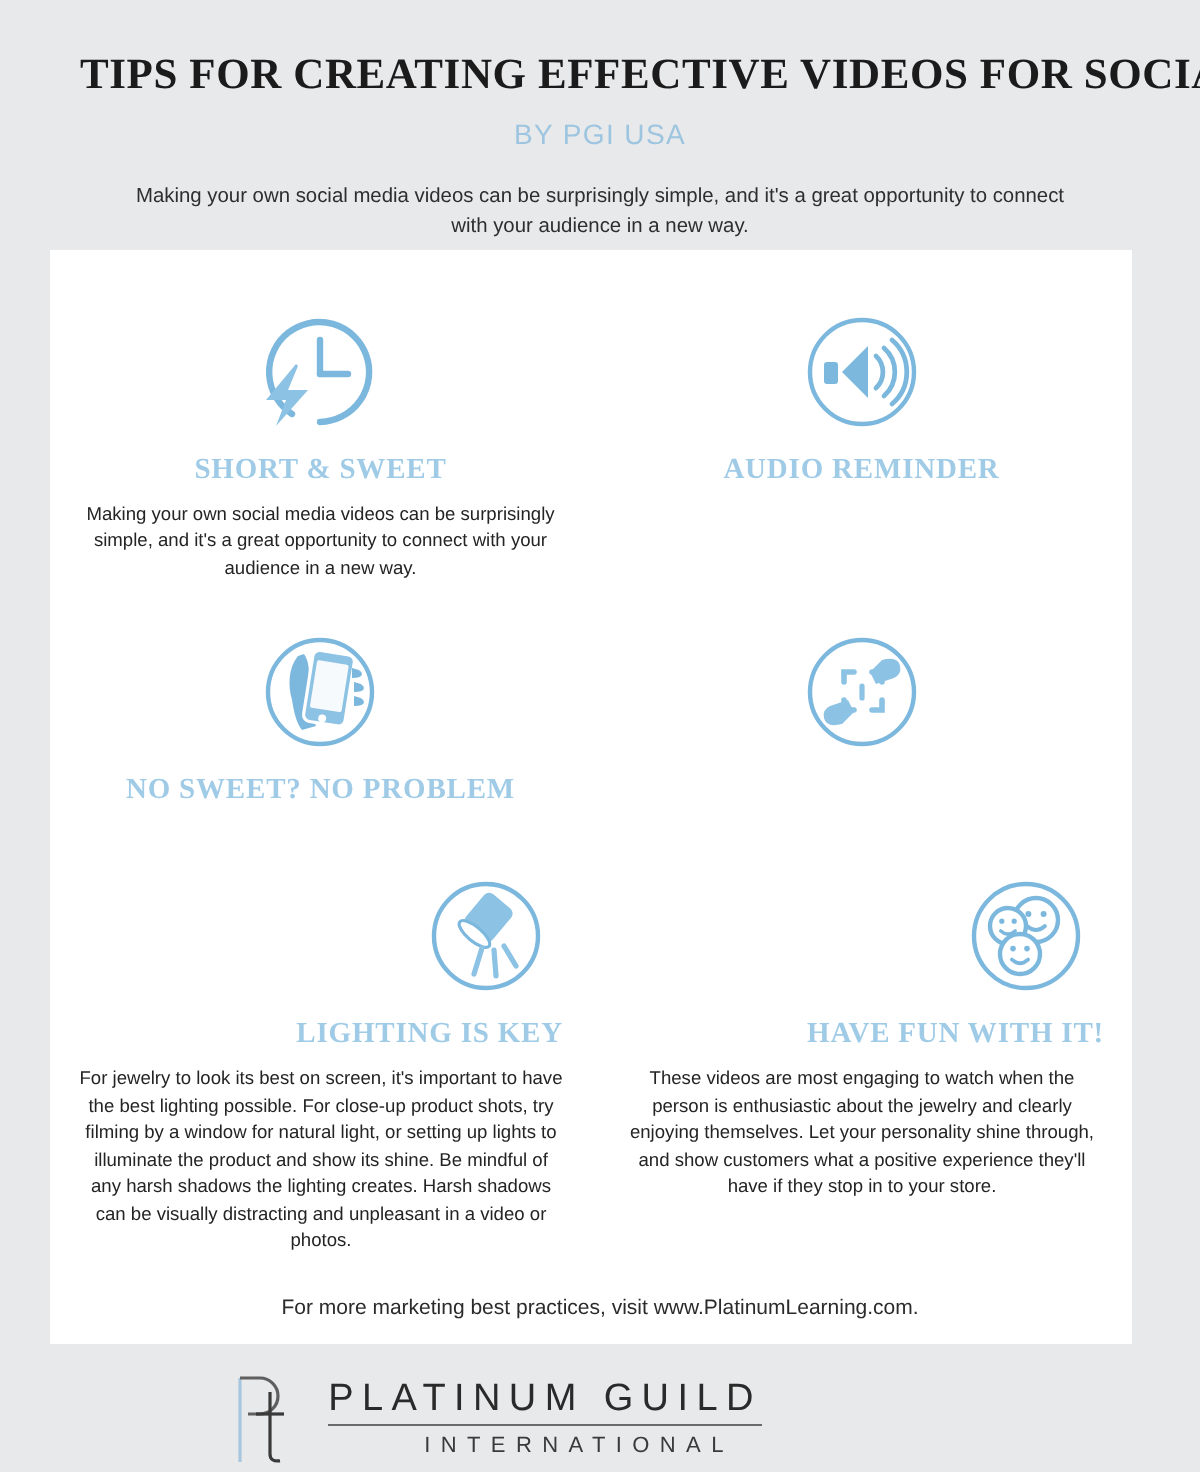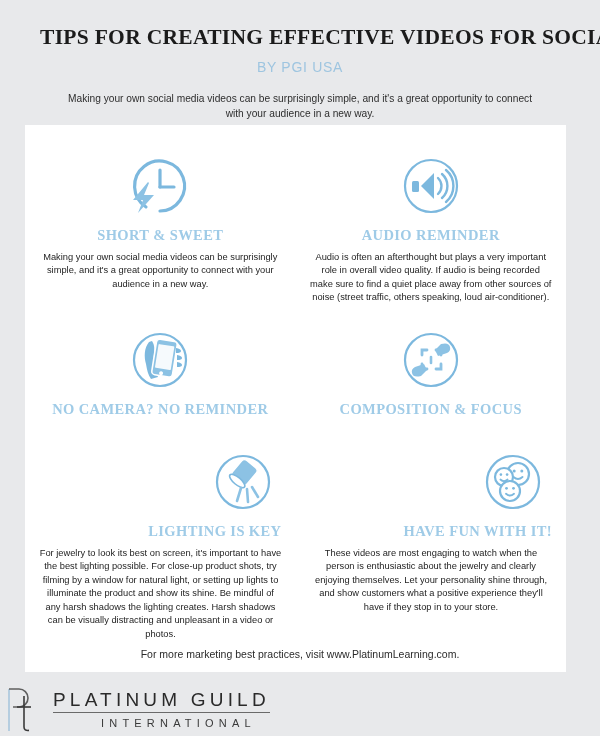--- a/index.html
+++ b/index.html
@@ -118,20 +118,21 @@
     color: #2b2b2b;
   }
 
   .footer-logo {
     position: absolute;
     left: 0;
     top: 683px;
     width: 492px;
     display: flex;
     align-items: center;
+    justify-content: center;
     gap: 11px;
   }
   .logo-mark { display: block; }
   .logo-text { text-align: left; }
   .logo-main {
     font-size: 19px;
     letter-spacing: 4.2px;
     color: #2a2a2a;
     font-family: "Liberation Sans", sans-serif;
     border-bottom: 1px solid #6a6a6a;
@@ -180,53 +181,51 @@
           <svg width="72" height="72" viewBox="0 0 72 72">
             <circle cx="36" cy="36" r="26" fill="none" stroke="#7cb8de" stroke-width="2.2"></circle>
             <rect x="17" y="31" width="7" height="11" rx="1.5" fill="#7cb8de"></rect>
             <polygon points="26,36 39,23 39,49" fill="#7cb8de"></polygon>
             <path d="M43 28 A11 11 0 0 1 43 44" fill="none" stroke="#7cb8de" stroke-width="2.4" stroke-linecap="round"></path>
             <path d="M47 24 A16 16 0 0 1 47 48" fill="none" stroke="#7cb8de" stroke-width="2.4" stroke-linecap="round"></path>
             <path d="M51 20 A21 21 0 0 1 51 52" fill="none" stroke="#7cb8de" stroke-width="2.4" stroke-linecap="round"></path>
           </svg>
         </div>
         <div class="cell-title">AUDIO REMINDER</div>
-        <div class="cell-body">Audio is often an afterthought but plays a very important role in overall video quality. If audio is being recorded make sure to find a quiet place away from other sources of noise (street traffic, others speaking, loud air-conditioner).</div>
       </div>
 
       <div class="cell row2">
         <div class="icon-wrap">
           <svg width="72" height="72" viewBox="0 0 72 72">
             <circle cx="36" cy="36" r="26" fill="none" stroke="#7cb8de" stroke-width="2.2"></circle>
             <path d="M25 18 C20 24 20 33 22 40 C23 46 24 51 27 55 L34 53 C31 46 29 38 30 30 C31 24 30 20 28 17 Z" fill="#7cb8de"></path>
             <rect x="30" y="16" width="21" height="36" rx="3.4" fill="#8cc2e4" stroke="#ffffff" stroke-width="1.6" transform="rotate(9 40 34)"></rect>
             <rect x="32.5" y="21" width="16" height="24" rx="1" fill="#ffffff" opacity="0.92" transform="rotate(9 40 34)"></rect>
             <circle cx="39.5" cy="49.5" r="2" fill="#ffffff" transform="rotate(9 40 34)"></circle>
             <path d="M52 24 q5 1 5 3 q0 2 -5 2" fill="#7cb8de"></path>
             <path d="M53 31 q5 1 5 3 q0 2 -5 2" fill="#7cb8de"></path>
             <path d="M53 38 q5 1 5 3 q0 2 -5 2" fill="#7cb8de"></path>
           </svg>
         </div>
-        <div class="cell-title">NO CAMERA? NO REMINDER</div>
+        <div class="cell-title">NO SWEET? NO PROBLEM</div>
       </div>
 
       <div class="cell row2">
         <div class="icon-wrap">
           <svg width="72" height="72" viewBox="0 0 72 72">
             <circle cx="36" cy="36" r="26" fill="none" stroke="#7cb8de" stroke-width="2.2"></circle>
             <path d="M27 31 v-5 h5" fill="none" stroke="#8cc2e4" stroke-width="2.8" stroke-linecap="round"></path>
             <path d="M41 26 h5 v5" fill="none" stroke="#8cc2e4" stroke-width="2.8" stroke-linecap="round"></path>
             <path d="M46 40 v5 h-5" fill="none" stroke="#8cc2e4" stroke-width="2.8" stroke-linecap="round"></path>
             <path d="M32 45 h-5 v-5" fill="none" stroke="#8cc2e4" stroke-width="2.8" stroke-linecap="round"></path>
             <line x1="36" y1="33" x2="36" y2="39" stroke="#8cc2e4" stroke-width="2.6" stroke-linecap="round"></line>
             <path d="M46 20 q8 -2 9 3 q1 4 -3 6 l-9 3 l-3 -6 z" fill="#8cc2e4"></path>
             <path d="M26 52 q-8 2 -9 -3 q-1 -4 3 -6 l9 -3 l3 6 z" fill="#8cc2e4"></path>
           </svg>
         </div>
-        <div class="cell-title">COMPOSITION &amp; FOCUS</div>
       </div>
 
       <div class="cell row3">
         <div class="icon-wrap">
           <svg width="72" height="72" viewBox="0 0 72 72">
             <circle cx="36" cy="36" r="26" fill="none" stroke="#7cb8de" stroke-width="2.2"></circle>
             <g transform="rotate(40 36 32)">
               <rect x="24" y="16" width="19" height="22" rx="4" fill="#8cc2e4" stroke="#ffffff" stroke-width="1.4"></rect>
               <ellipse cx="33.5" cy="38" rx="9.5" ry="3.6" fill="#ffffff" stroke="#7cb8de" stroke-width="1.6"></ellipse>
             </g>

